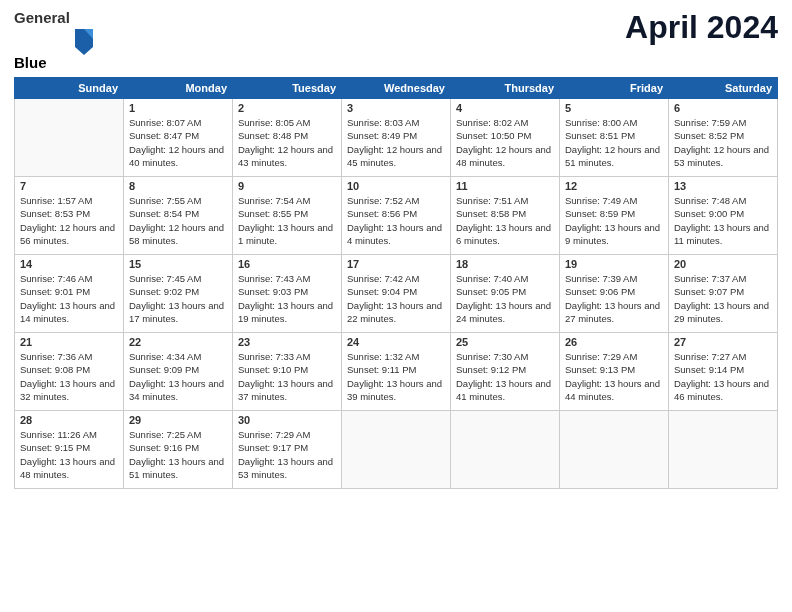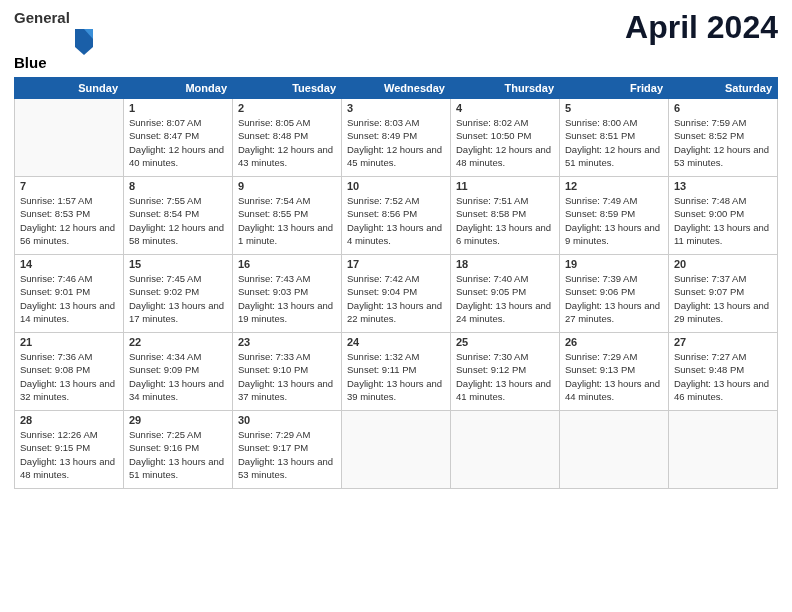--- a/index.html
+++ b/index.html
@@ -336,30 +336,30 @@
           <div class="day-info">
             <div>Sunrise: 7:29 AM</div>
             <div>Sunset: 9:13 PM</div>
             <div>Daylight: 13 hours and 44 minutes.</div>
           </div>
         </td>
           <td>
           <span class="day-number">27</span>
           <div class="day-info">
             <div>Sunrise: 7:27 AM</div>
-            <div>Sunset: 9:48 PM</div>
+            <div>Sunset: 9:14 PM</div>
             <div>Daylight: 13 hours and 46 minutes.</div>
           </div>
         </td>
         </tr>
         <tr>
           <td>
           <span class="day-number">28</span>
           <div class="day-info">
-            <div>Sunrise: 12:26 AM</div>
+            <div>Sunrise: 11:26 AM</div>
             <div>Sunset: 9:15 PM</div>
             <div>Daylight: 13 hours and 48 minutes.</div>
           </div>
         </td>
           <td>
           <span class="day-number">29</span>
           <div class="day-info">
             <div>Sunrise: 7:25 AM</div>
             <div>Sunset: 9:16 PM</div>
             <div>Daylight: 13 hours and 51 minutes.</div>

